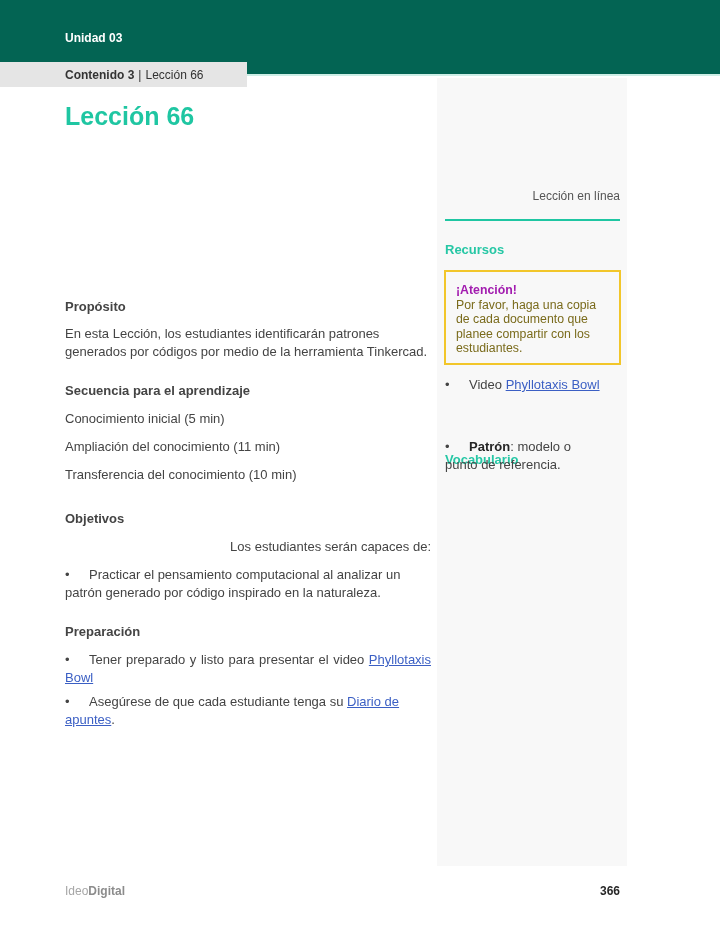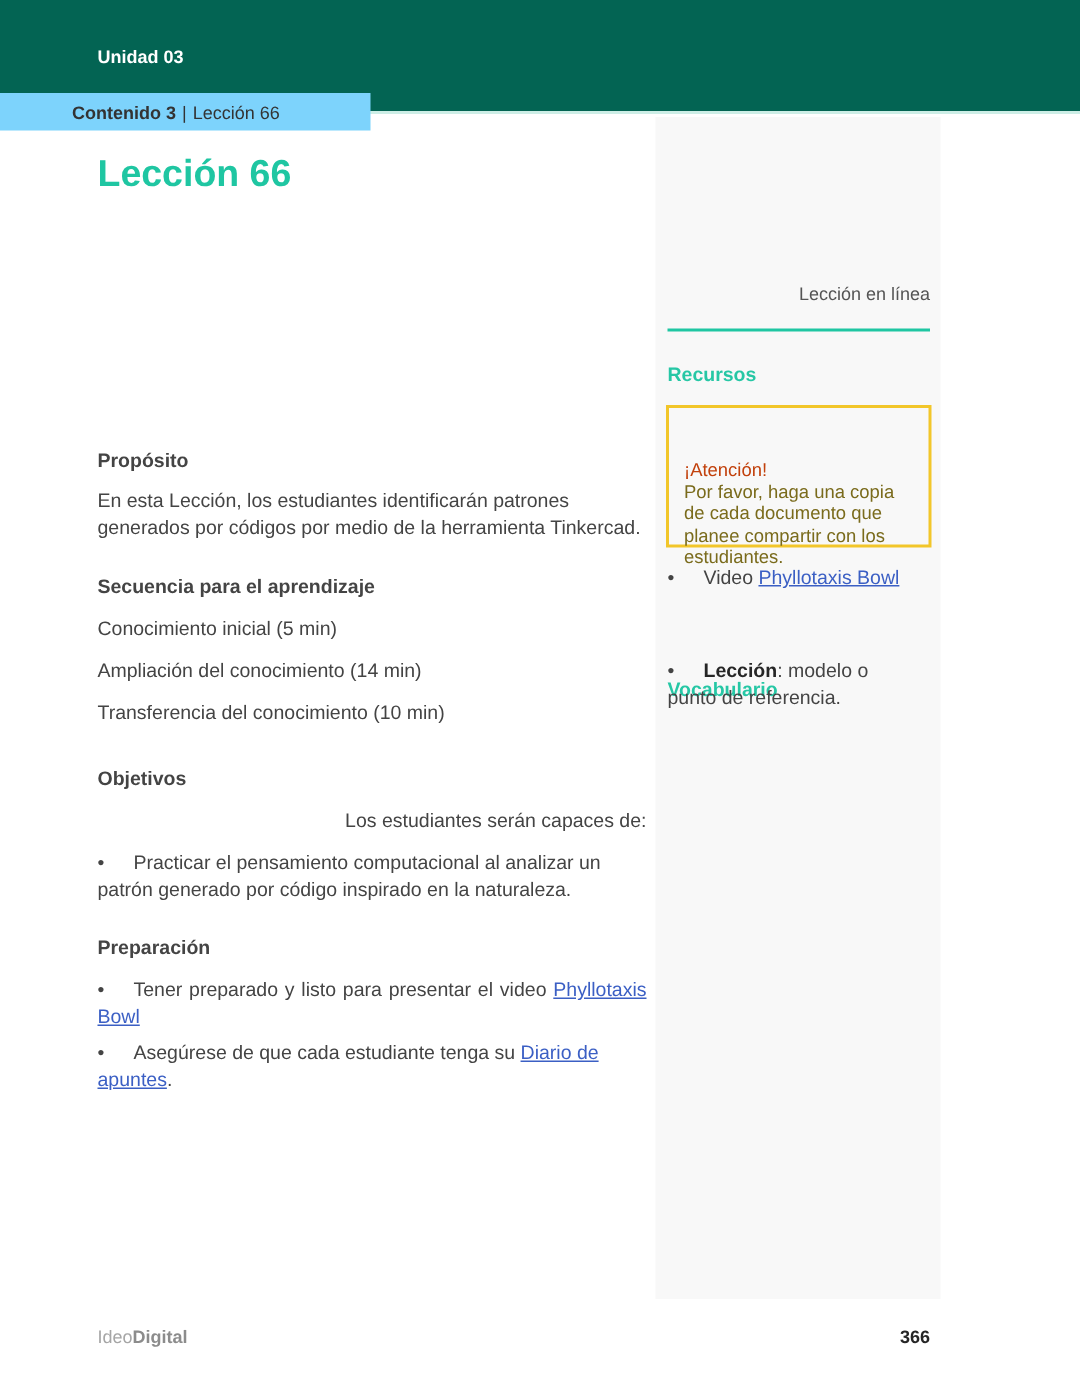--- a/index.html
+++ b/index.html
@@ -13,22 +13,22 @@
     .header-line {
       position: absolute; left: 0; top: 74px; width: 720px; height: 2px;
       background: #cdeee6;
     }
     .unit-label {
       position: absolute; left: 65px; top: 31px;
       font-size: 12px; font-weight: bold; color: #ffffff;
     }
     .breadcrumb {
       position: absolute; left: 0; top: 62px; width: 247px; height: 25px;
-      background: #7dd3fc;
-      padding-left: 48px; line-height: 26px;
+      background: #e5e5e5;
+      padding-left: 65px; line-height: 26px;
       font-size: 12px; color: #333333;
     }
     .breadcrumb .bc-strong { font-weight: bold; }
     .breadcrumb .bc-sep { margin: 0 4px; }
 
     .sidebar {
       position: absolute; left: 437px; top: 78px; width: 190px; height: 788px;
       background: #f8f8f8;
     }
 
@@ -58,21 +58,21 @@
     }
     .sb-heading {
       position: absolute; left: 445px; font-size: 13px; font-weight: bold; color: #26c7a5;
     }
     .attention-box {
       position: absolute; left: 444px; top: 270px; width: 177px; height: 95px;
       border: 2px solid #f2c62a; background: #f8f8f8;
       padding: 11px 10px 0 10px;
       font-size: 12.3px; line-height: 14.5px; color: #7a6b1c;
     }
-    .attention-box .att-title { font-weight: normal; color: #c2410c; display: block; margin-top: 23px; }
+    .attention-box .att-title { font-weight: bold; color: #a21caf; display: block; }
     .sb-text {
       position: absolute; left: 445px; width: 178px; font-size: 13px; line-height: 18px; color: #444444;
     }
 
     .footer-brand {
       position: absolute; left: 65px; top: 884px; font-size: 12px; color: #a6a6a6;
     }
     .footer-brand b { font-weight: bold; color: #8c8c8c; }
     .page-number {
       position: absolute; left: 560px; top: 884px; width: 60px; text-align: right;
@@ -93,21 +93,21 @@
 
 <div class="lesson-number">Lección 66</div>
 <h1 class="lesson-title">
 </h1>
 
 <div class="p h-sec" style="top:298px;">Propósito</div>
 <div class="p" style="top:325px; width:368px;">En esta Lección, los estudiantes identificarán patrones generados por códigos por medio de la herramienta Tinkercad.</div>
 
 <div class="p h-sec" style="top:382px;">Secuencia para el aprendizaje</div>
 <div class="p" style="top:410px;">Conocimiento inicial (5 min)</div>
-<div class="p" style="top:438px;">Ampliación del conocimiento (14 min)</div>
+<div class="p" style="top:438px;">Ampliación del conocimiento (11 min)</div>
 <div class="p" style="top:466px;">Transferencia del conocimiento (10 min)</div>
 
 <div class="p h-sec" style="top:510px;">Objetivos</div>
 <div class="p" style="top:538px;text-align:right;">Los estudiantes serán capaces de:</div>
 <div class="p" style="top:566px;">
   <span class="bullet-dot">•</span><span>Practicar el pensamiento computacional al analizar un patrón generado por código inspirado en la naturaleza.</span>
 </div>
 
 <div class="p h-sec" style="top:623px;">Preparación</div>
 <div class="p justify" style="top:651px;">
@@ -126,19 +126,19 @@
   <span>Por favor, haga una copia de cada documento que planee compartir con los estudiantes.</span>
 </div>
 
 <div class="sb-text" style="top:376px;">
   <span class="bullet-dot">•</span><span>Video </span><a class="link" href="#">Phyllotaxis Bowl</a>
 </div>
 
 <div class="sb-heading" style="top:411px;margin-top:41px;">Vocabulario</div>
 
 <div class="sb-text" style="top:438px; width:160px;">
-  <span class="bullet-dot">•</span><b style="color:#262626;">Lección</b><span>: modelo o punto de referencia.</span>
+  <span class="bullet-dot">•</span><b style="color:#262626;">Patrón</b><span>: modelo o punto de referencia.</span>
 </div>
 
 <div class="footer-brand">
   <span>Ideo</span><b>Digital</b>
 </div>
 <div class="page-number">366</div>
 
 </body></html>

